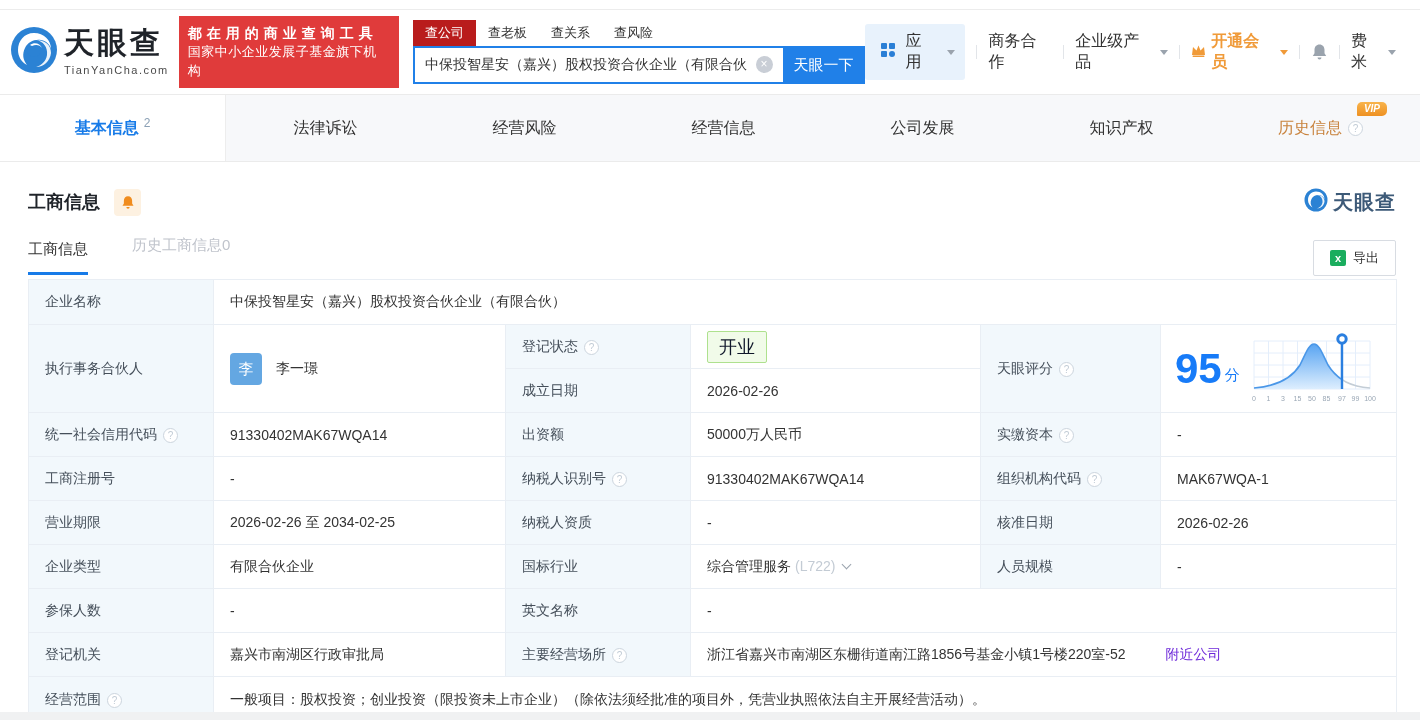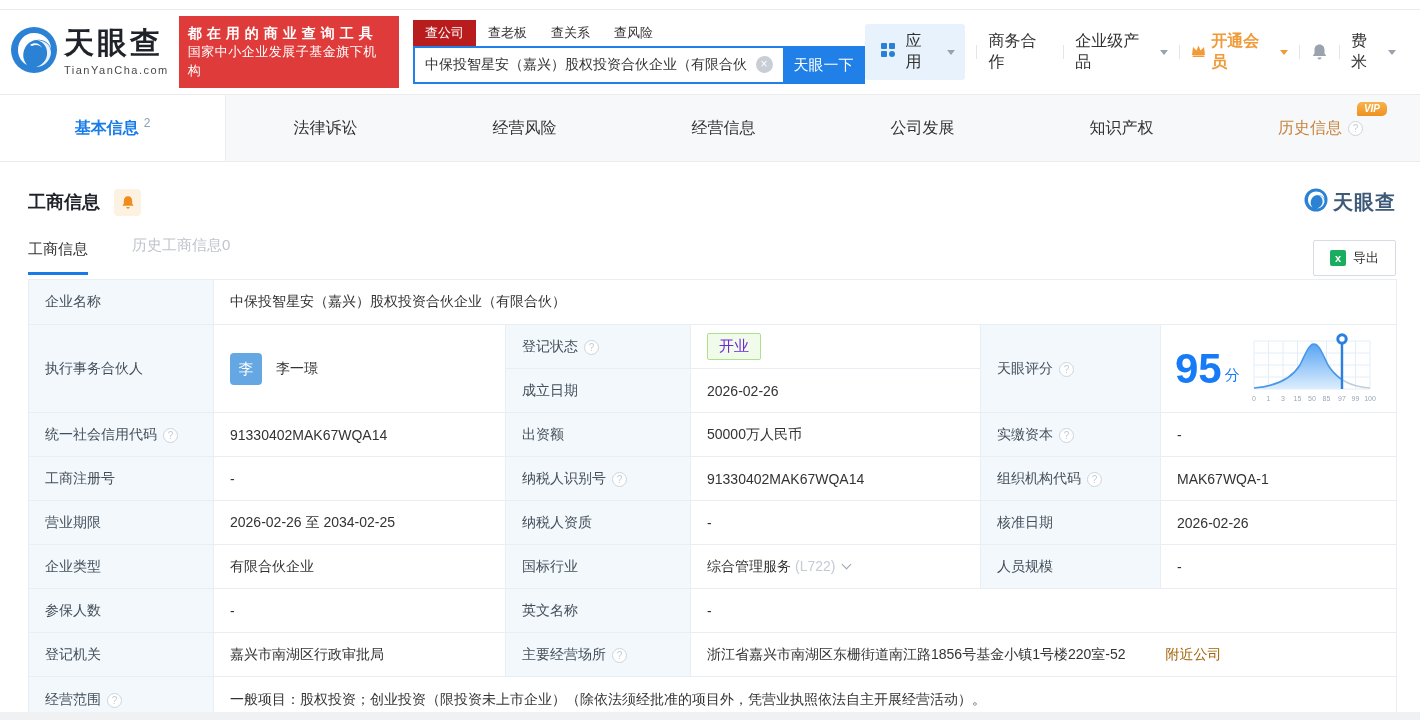--- a/index.html
+++ b/index.html
@@ -64,25 +64,25 @@
   
   table.biz { margin:0 0 0 28px; width:1368px; border-collapse:collapse; font-size:14px; table-layout:fixed; }
   .biz td { border:1px solid #e9eef4; padding:0 16px; height:44px; color:#333; vertical-align:middle; }
   .biz td.lbl { background:#f2f8fc; color:#454f5a; }
   .biz tr.r1 td { height:45px; }
   .biz tr.r9 td { height:47px; }
   .muted-code { color:#c3cbd4; margin-left:4px; }
   .chev { display:inline-block; width:7px; height:7px; border-right:1.5px solid #9aa3ad; border-bottom:1.5px solid #9aa3ad; transform:rotate(45deg); margin-left:8px; position:relative; top:-3px; }
   .avatar { display:inline-block; width:32px; height:32px; background:#64a7e2; color:#fff; border-radius:4px; font-size:15px; line-height:32px; text-align:center; margin-right:10px; vertical-align:middle; cursor:pointer; }
   .exec-name { vertical-align:middle; cursor:pointer; }
-  .status-badge { display:inline-block; background:#f1fbe9; border:1px solid #aee18e; color:#6d28d9; font-size:15px; padding:3px 11px; border-radius:2px; }
+  .status-badge { display:inline-block; background:#f1fbe9; border:1px solid #aee18e; color:#0f172a; font-size:18px; padding:3px 11px; border-radius:2px; }
   .score-cell { display:flex; align-items:center; }
   .score-num { font-size:42px; font-weight:bold; color:#177bf8; line-height:1; }
   .score-unit { font-size:15px; color:#177bf8; margin:14px 8px 0 3px; }
-  .link { color:#a16207; cursor:pointer;padding-left:28px; }
+  .link { color:#6d28d9; cursor:pointer;padding-left:28px; }
   .addr { margin-right:12px; }
 
   .bell-svg, .gray-bell { display:block; }
 </style>
 </head>
 <body>
 
 <div class="page">
   <div class="top-gap"></div>
 

